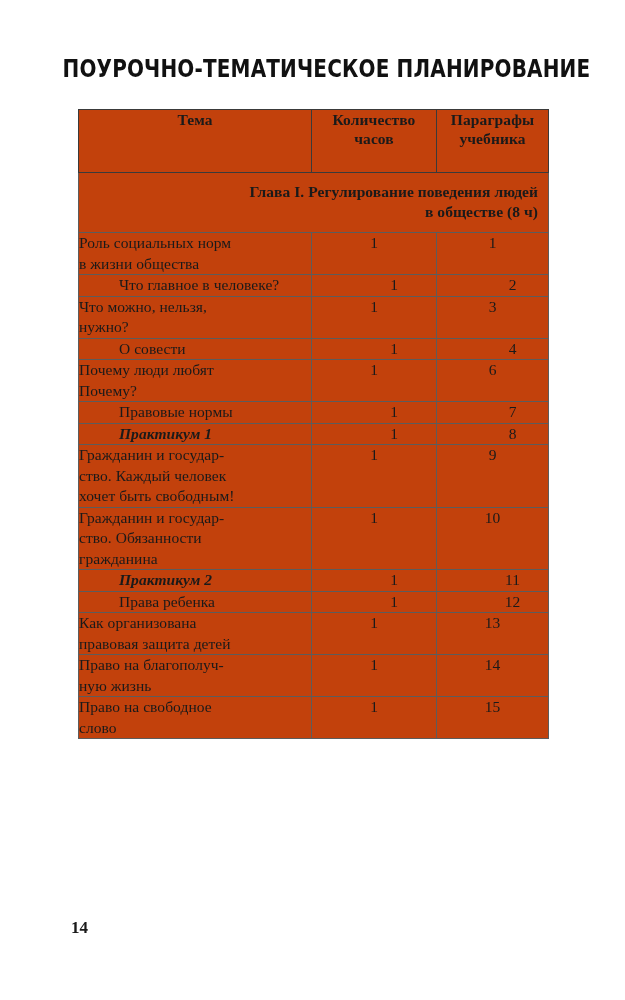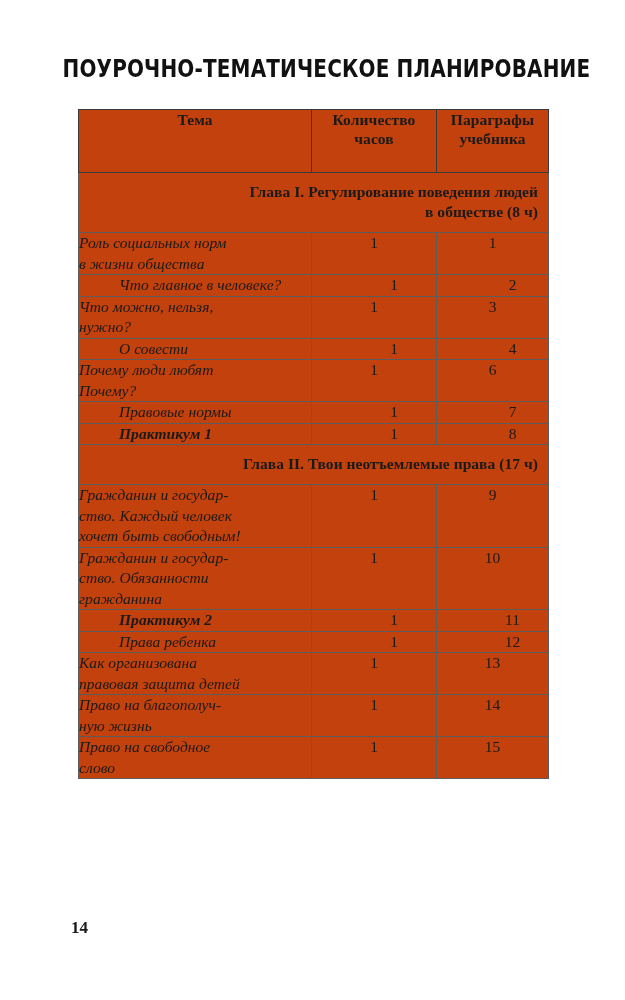--- a/index.html
+++ b/index.html
@@ -88,21 +88,20 @@
     padding: 9px 10px 10px;
     letter-spacing: 0.05px;
   }
 
   
   .theme {
     font-size: 15.5px;
     line-height: 20.5px;
     padding: 6px 8px 7px 12px;
     letter-spacing: 0.05px;
-    font-style: italic;
   }
   .theme.italic {
     font-style: italic;
     font-weight: 700;
   }
   .num {
     text-align: center;
     font-size: 15.5px;
     line-height: 20.5px;
     padding: 6px 4px 7px;
@@ -185,23 +184,20 @@
         <tr class="r1">
           <td class="theme"><span class="nowrapline">Правовые нормы</span></td>
           <td class="num">1</td>
           <td class="num">7</td>
         </tr>
         <tr class="r1">
           <td class="theme italic"><span class="nowrapline">Практикум 1</span></td>
           <td class="num">1</td>
           <td class="num">8</td>
         </tr>
-        <tr class="chapter">
-          <td colspan="3"><span>Глава II. Твои неотъемлемые права (17 ч)</span></td>
-        </tr>
         <tr class="r3">
           <td class="theme"><span class="nowrapline">Гражданин и государ-</span><br><span class="nowrapline">ство. Каждый человек</span><br><span class="nowrapline">хочет быть свободным!</span></td>
           <td class="num">1</td>
           <td class="num">9</td>
         </tr>
         <tr class="r3">
           <td class="theme"><span class="nowrapline">Гражданин и государ-</span><br><span class="nowrapline">ство. Обязанности</span><br><span class="nowrapline">гражданина</span></td>
           <td class="num">1</td>
           <td class="num">10</td>
         </tr>

